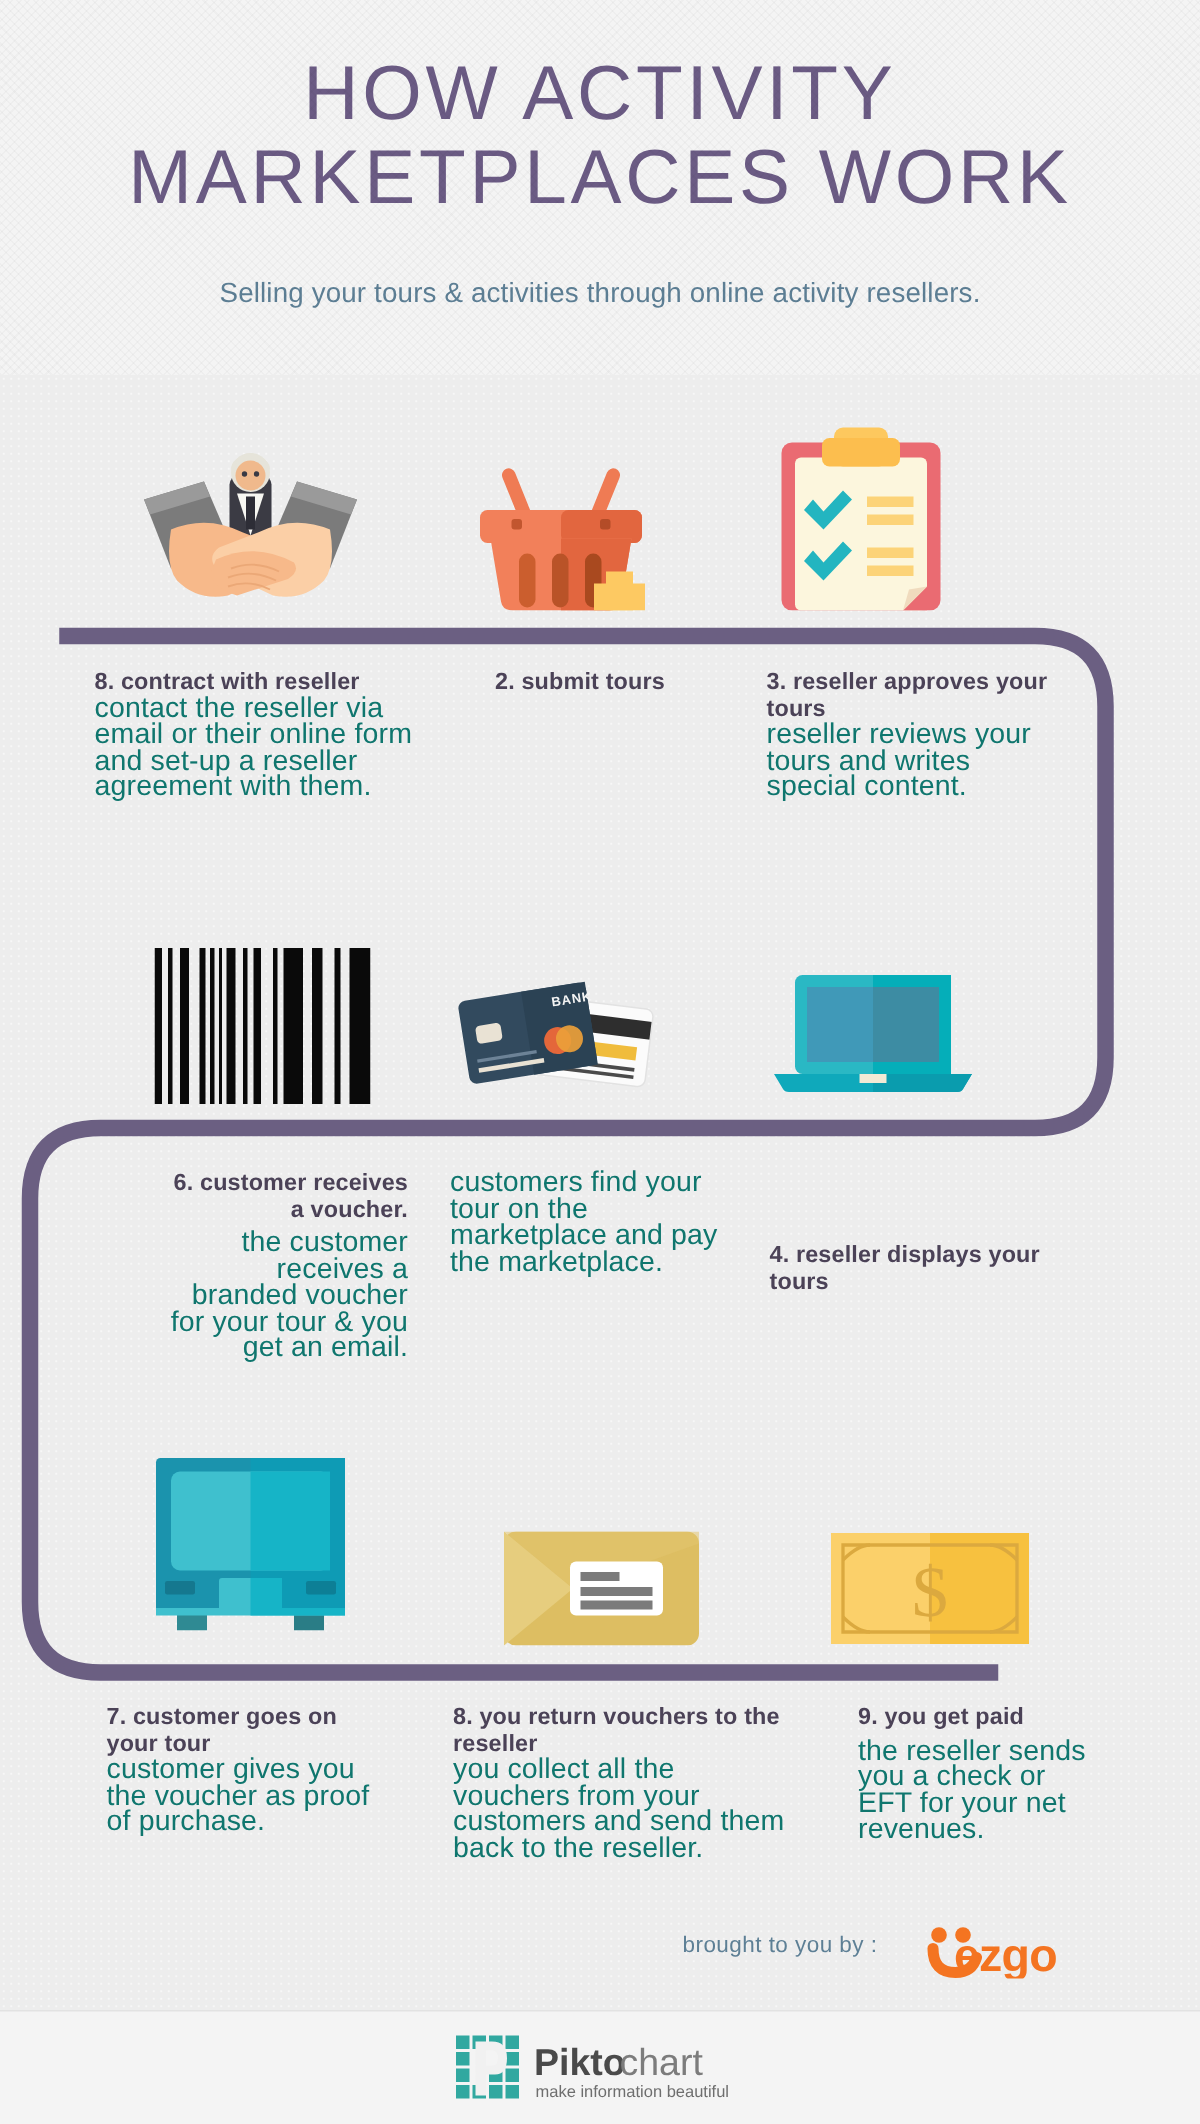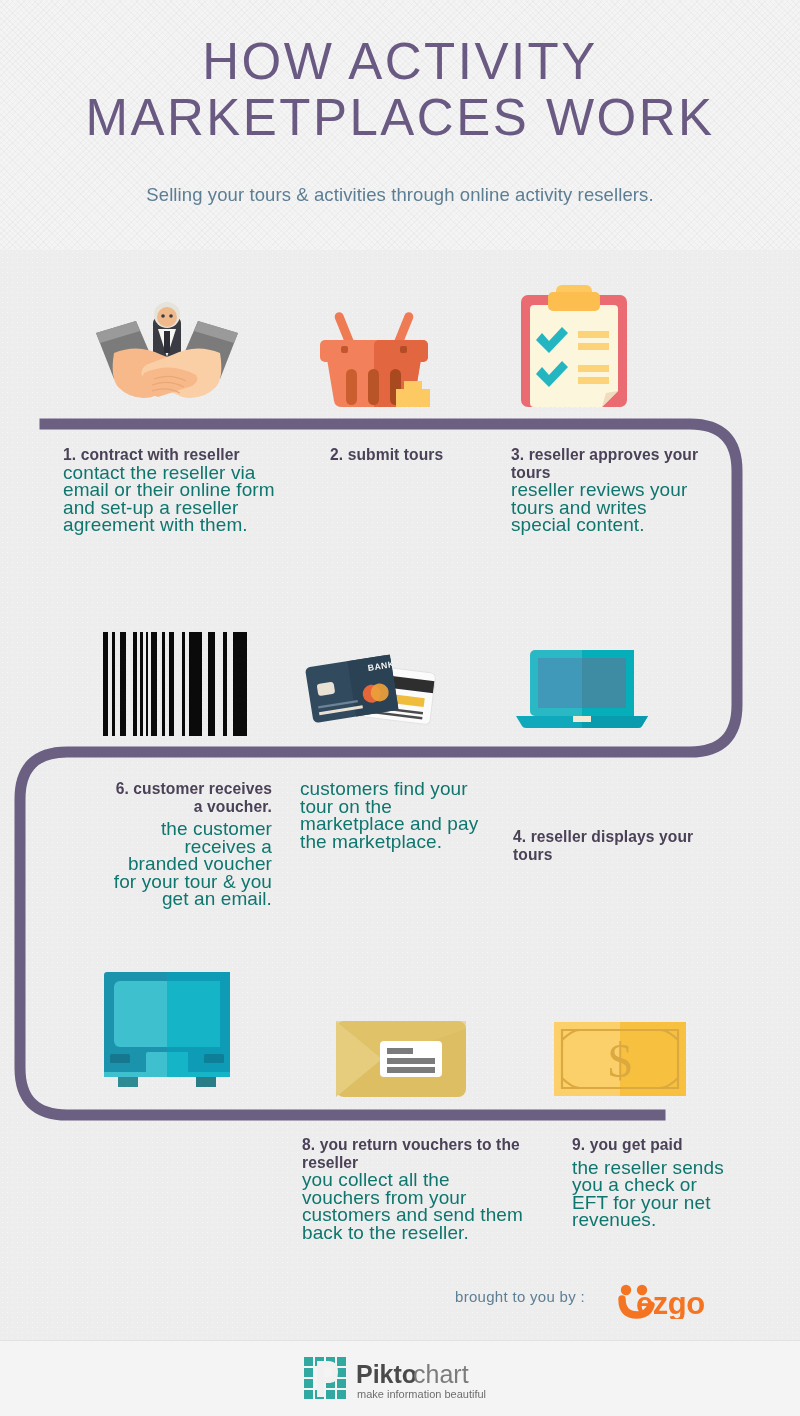--- a/index.html
+++ b/index.html
@@ -187,21 +187,21 @@
       <path d="M24 50 l7 8 l13 -14 l6 6 l-19 20 l-13 -13 z" fill="#23b5c0"></path>
       <path d="M24 84 l7 8 l13 -14 l6 6 l-19 20 l-13 -13 z" fill="#23b5c0"></path>
       <rect x="60" y="48" width="31" height="7" fill="#fcd378"></rect>
       <rect x="60" y="60" width="31" height="7" fill="#fcd378"></rect>
       <rect x="60" y="82" width="31" height="7" fill="#fcd378"></rect>
       <rect x="60" y="94" width="31" height="7" fill="#fcd378"></rect>
     </svg>
   </div>
 
   <div class="step" style="left:63px; top:446px; width:238px;">
-    <h3>1. contract with reseller</h3>
+    <h3>8. contract with reseller</h3>
     <p>contact the reseller via email or their online form and set-up a reseller agreement with them.</p>
   </div>
   <div class="step gap" style="left:330px; top:446px; width:120px;">
     <h3>2. submit tours</h3>
   </div>
   <div class="step" style="left:511px; top:446px; width:190px;">
     <h3>3. reseller approves your tours</h3>
     <p>reseller reviews your tours and  writes special content.</p>
   </div>
 
@@ -307,20 +307,24 @@
       <rect x="66" y="0" width="66" height="74" fill="#f7c13f"></rect>
       <path d="M8 8 L124 8 L124 66 L8 66 Z" fill="none" stroke="#dba93f" stroke-width="2.2"></path>
       <path d="M8 18 Q18 8 26 8" fill="none" stroke="#dba93f" stroke-width="2.2"></path>
       <path d="M124 18 Q114 8 106 8" fill="none" stroke="#dba93f" stroke-width="2.2"></path>
       <path d="M8 56 Q18 66 26 66" fill="none" stroke="#dba93f" stroke-width="2.2"></path>
       <path d="M124 56 Q114 66 106 66" fill="none" stroke="#dba93f" stroke-width="2.2"></path>
       <text x="66" y="55" text-anchor="middle" font-family="Liberation Serif, serif" font-size="48" fill="#dba93f">$</text>
     </svg>
   </div>
 
+  <div class="step" style="left:71px; top:1136px; width:180px;">
+    <h3>7. customer goes on your tour</h3>
+    <p>customer gives you the voucher as proof of purchase.</p>
+  </div>
   <div class="step" style="left:302px; top:1136px; width:222px;">
     <h3>8. you return vouchers to the reseller</h3>
     <p>you collect all the vouchers from your customers and send them back to the reseller.</p>
   </div>
   <div class="step gap" style="left:554px; top:1136px; width:165px;margin-left:18px;">
     <h3>9. you get paid</h3>
     <p>the reseller sends you a check or EFT for your net revenues.</p>
   </div>
 
   <div class="brought">brought to you by :</div>

